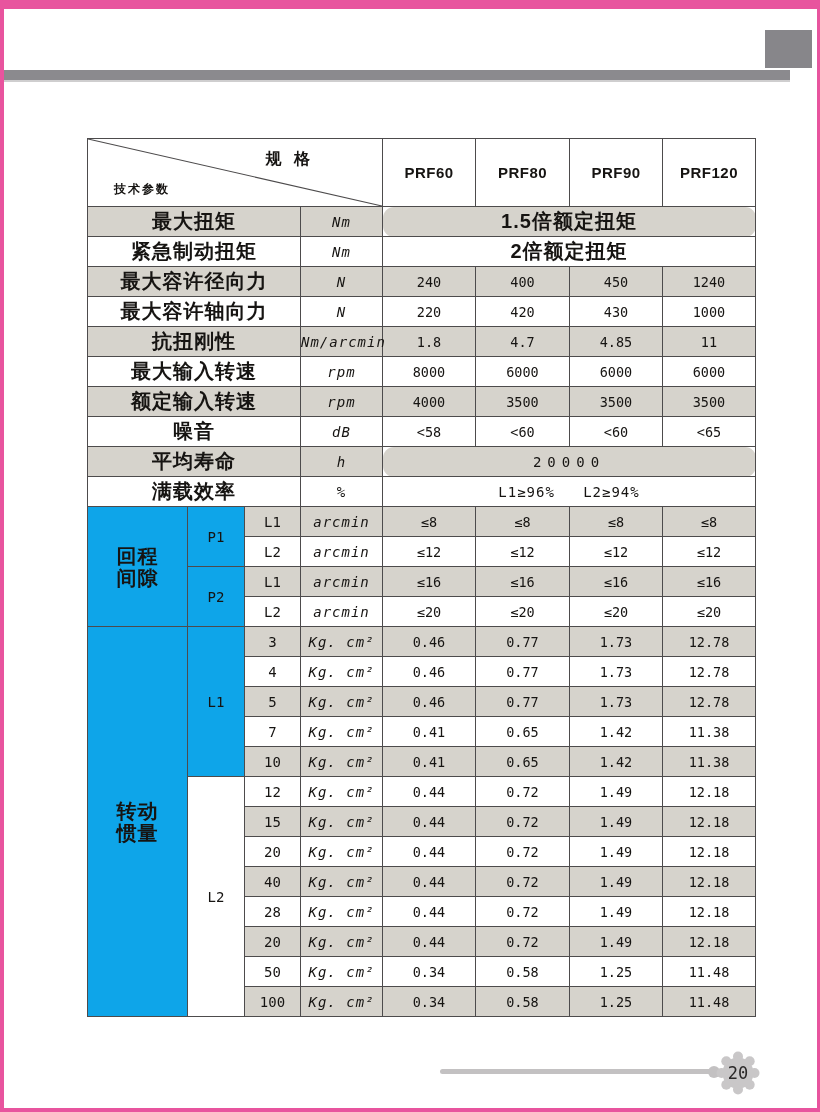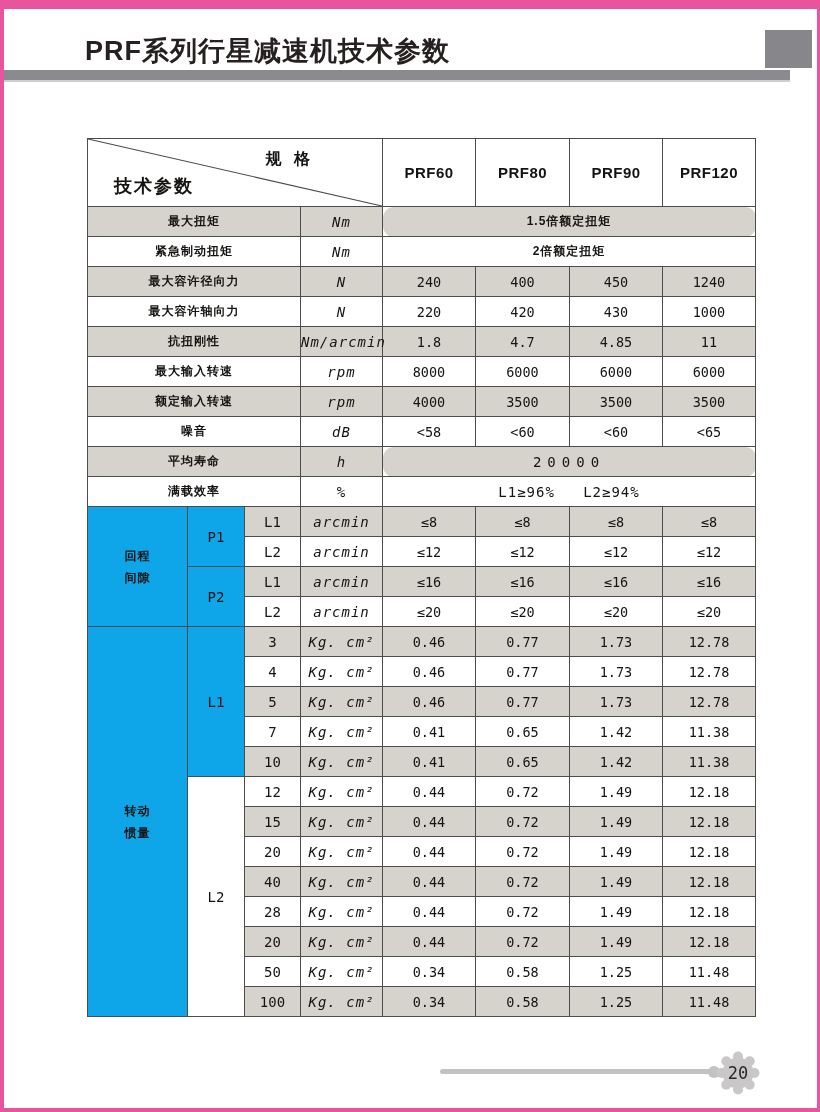--- a/index.html
+++ b/index.html
@@ -26,49 +26,48 @@
   table.spec col.c5{width:93px}  table.spec col.c6{width:94px}
   table.spec col.c7{width:93px}  table.spec col.c8{width:93px}
   table.spec tr{height:30px;}
   table.spec thead tr{height:68px;}
   table.spec td, table.spec th{
     border:1px solid #4d4b4c;text-align:center;vertical-align:middle;
     padding:0;background:#ffffff;color:#161412;
   }
   tr.g td{background:#d6d3cc;}
   tr.g td.wcell, td.wcell{background:#0ea5e9;}
-  .zh{font-family:"Liberation Sans",sans-serif;font-weight:600;font-size:12px;letter-spacing:1px;}
+  .zh{font-family:"Liberation Sans",sans-serif;font-weight:600;font-size:20px;letter-spacing:1px;}
   .lat{font-family:"DejaVu Sans Mono",monospace;font-size:14px;font-weight:normal;}
   .v{font-family:"DejaVu Sans Mono",monospace;font-size:13.5px;}
   .u{letter-spacing:1px;font-style:italic;}
   .sp{white-space:pre;letter-spacing:1px;border-radius:11px;}
   .ls{letter-spacing:6px;}
   th.model{font-family:Liberation Sans, sans-serif;font-size:15px;font-weight:600;letter-spacing:0.5px;}
   th.diag{position:relative;padding:0;}
   th.diag svg.dline{position:absolute;left:0;top:0;width:100%;height:100%;}
   th.diag .spec{position:absolute;right:68px;top:10px;font-weight:600;font-size:16px;letter-spacing:4px;}
-  th.diag .param{position:absolute;left:26px;bottom:8px;font-weight:600;font-size:18px;letter-spacing:2px;}
+  th.diag .param{position:absolute;left:26px;bottom:8px;font-weight:600;font-size:12px;letter-spacing:2px;}
   .gl div{line-height:22px;}
 
   .rule{position:absolute;left:436px;top:1060px;width:282px;height:5px;background:#c3c1c2;border-radius:3px;}
   .dot{position:absolute;left:704px;top:1057px;width:12px;height:12px;border-radius:50%;background:#c3c1c2;}
   .gearbox{position:absolute;left:711px;top:1041px;width:46px;height:46px;}
   .gearbox svg{position:absolute;left:0;top:0;}
   .pagenum{
     position:absolute;left:0;top:0;width:46px;height:46px;
     display:flex;align-items:center;justify-content:center;
     font-family:"DejaVu Sans Mono",monospace;font-size:17px;color:#2a2828;
   }
 </style>
 </head>
 <body>
 
 <div class="page">
 
-  <div class="title">PRF系列行星减速机技术参数</div>
   <div class="sq"></div>
   <div class="bar"></div>
 
   <table class="spec">
     <colgroup>
       <col class="c1">
         <col class="c2">
         <col class="c3">
         <col class="c4">
       <col class="c5">

